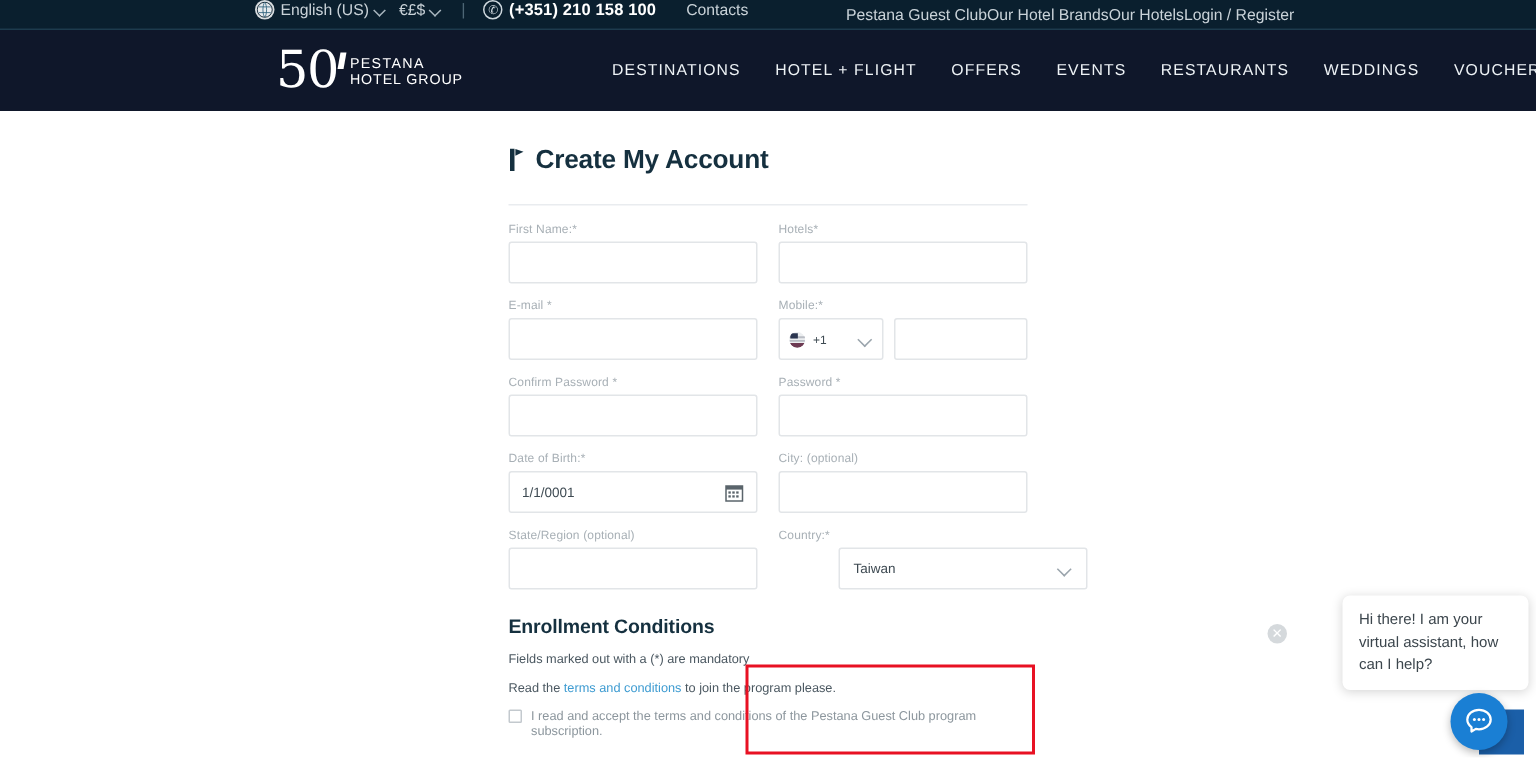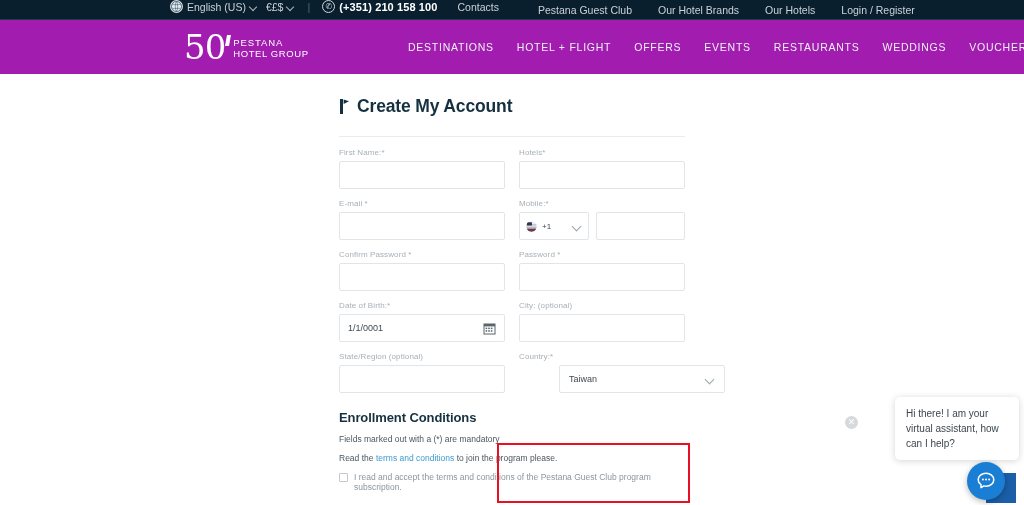--- a/index.html
+++ b/index.html
@@ -45,29 +45,29 @@
   .tb-sep { color:#4d6675; font-size:11px; margin: 0 4px; }
   .phone-icon {
     width:13px; height:13px; border-radius:50%;
     border:1.2px solid #cfd8de; color:#cfd8de;
     display:inline-flex; align-items:center; justify-content:center;
     font-size:8px; flex:none;
   }
   .tb-phone { color:#ffffff; font-size:11px; font-weight:bold; letter-spacing:.1px; white-space:nowrap; }
   .tb-contacts { color:#c9d2d8; font-size:10.5px; margin-left:12px; cursor:pointer; white-space:nowrap; }
   .topbar-right {
-    position:absolute; left:538px; top:0; height:20px;
-    display:flex; align-items:center; gap:26px;
+    position:absolute; left:564px; top:0; height:20px;
+    display:flex; align-items:center; 
   }
   .topbar-right a { color:#c9d2d8; font-size:10.5px; text-decoration:none; white-space:nowrap; cursor:pointer; }
 
   
   .header {
     height: 54px;
-    background: #a21caf;
+    background: #0f172a;
     display: flex; align-items: center;
     position: relative;
   }
   .logo {
     margin-left: 184px;
     display: flex; align-items: flex-end; color:#fff;
     cursor: pointer;
   }
   .logo-50 {
     font-family: "DejaVu Serif", serif;

